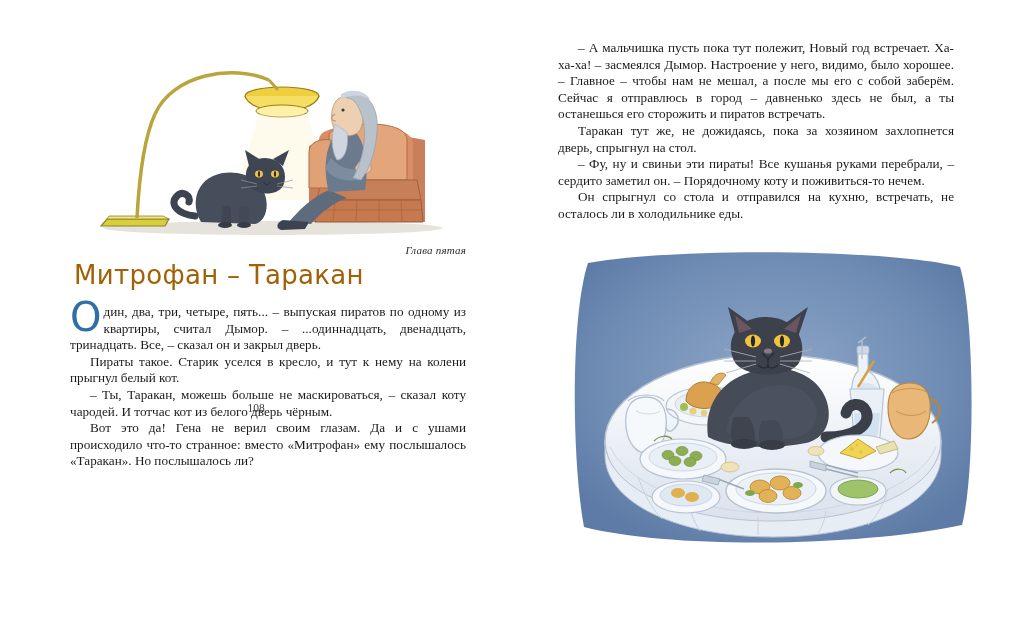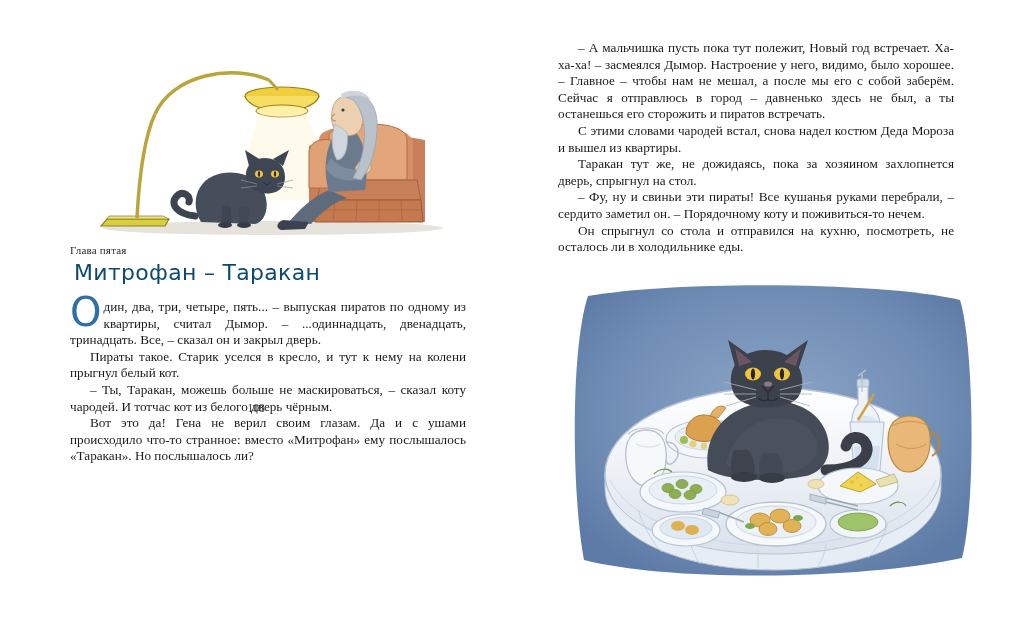--- a/index.html
+++ b/index.html
@@ -38,29 +38,30 @@
     position: relative;
     width: 390px;
     height: 200px;
     margin: 0 auto 4px auto;
   }
   .illus-top svg { display:block; }
 
   
   .chapter-kicker {
     font-size: 11px;
-    text-align: left;
+    font-style: italic;
+    text-align: right;
     color: #2b2b2b;
     letter-spacing: .2px;
     margin: 0 0 4px 0;
   }
   .chapter-title {
     font-family: "DejaVu Sans", sans-serif;
-    font-size: 22px;
-    color: #0c4a6e;
+    font-size: 26px;
+    color: #a16207;
     text-align: left;
     margin: 0 0 14px 0;
     padding-left: 4px;
     font-weight: 400;
     letter-spacing: .3px;
   }
 
   
   .body-text p {
     margin: 0;
@@ -222,24 +223,23 @@
       <p>Вот это да! Гена не верил своим глазам. Да и с ушами происходило что-то странное: вместо «Митрофан» ему послышалось «Таракан». Но послышалось ли?</p>
     </div>
 
     <div class="folio">108</div>
   </div>
 
   <div class="page page-right right-col">
 
     <div class="body-text">
       <p>– А мальчишка пусть пока тут полежит, Новый год встречает. Ха-ха-ха! – засмеялся Дымор. Настроение у него, видимо, было хорошее. – Главное – чтобы нам не мешал, а после мы его с собой заберём. Сейчас я отправлюсь в город – давненько здесь не был, а ты останешься его сторожить и пиратов встречать.</p>
-      <p>С этими словами чародей встал, снова надел костюм Деда Мороза и вышел из квартиры.</p>
       <p>Таракан тут же, не дожидаясь, пока за хозяином захлопнется дверь, спрыгнул на стол.</p>
       <p>– Фу, ну и свиньи эти пираты! Все кушанья руками перебрали, – сердито заметил он. – Порядочному коту и поживиться-то нечем.</p>
-      <p>Он спрыгнул со стола и отправился на кухню, посмотреть, не осталось ли в холодильнике еды.</p>
+      <p>Он спрыгнул со стола и отправился на кухню, встречать, не осталось ли в холодильнике еды.</p>
     </div>
 
     <div class="illus-table">
       <svg width="430" height="320" viewBox="0 0 430 320" xmlns="http://www.w3.org/2000/svg">
         <defs>
           <radialGradient id="bgblue" cx="50%" cy="45%" r="62%">
             <stop offset="0%" stop-color="#8fa7c8"></stop>
             <stop offset="70%" stop-color="#6f8cb4"></stop>
             <stop offset="100%" stop-color="#5d7ba6"></stop>
           </radialGradient>

